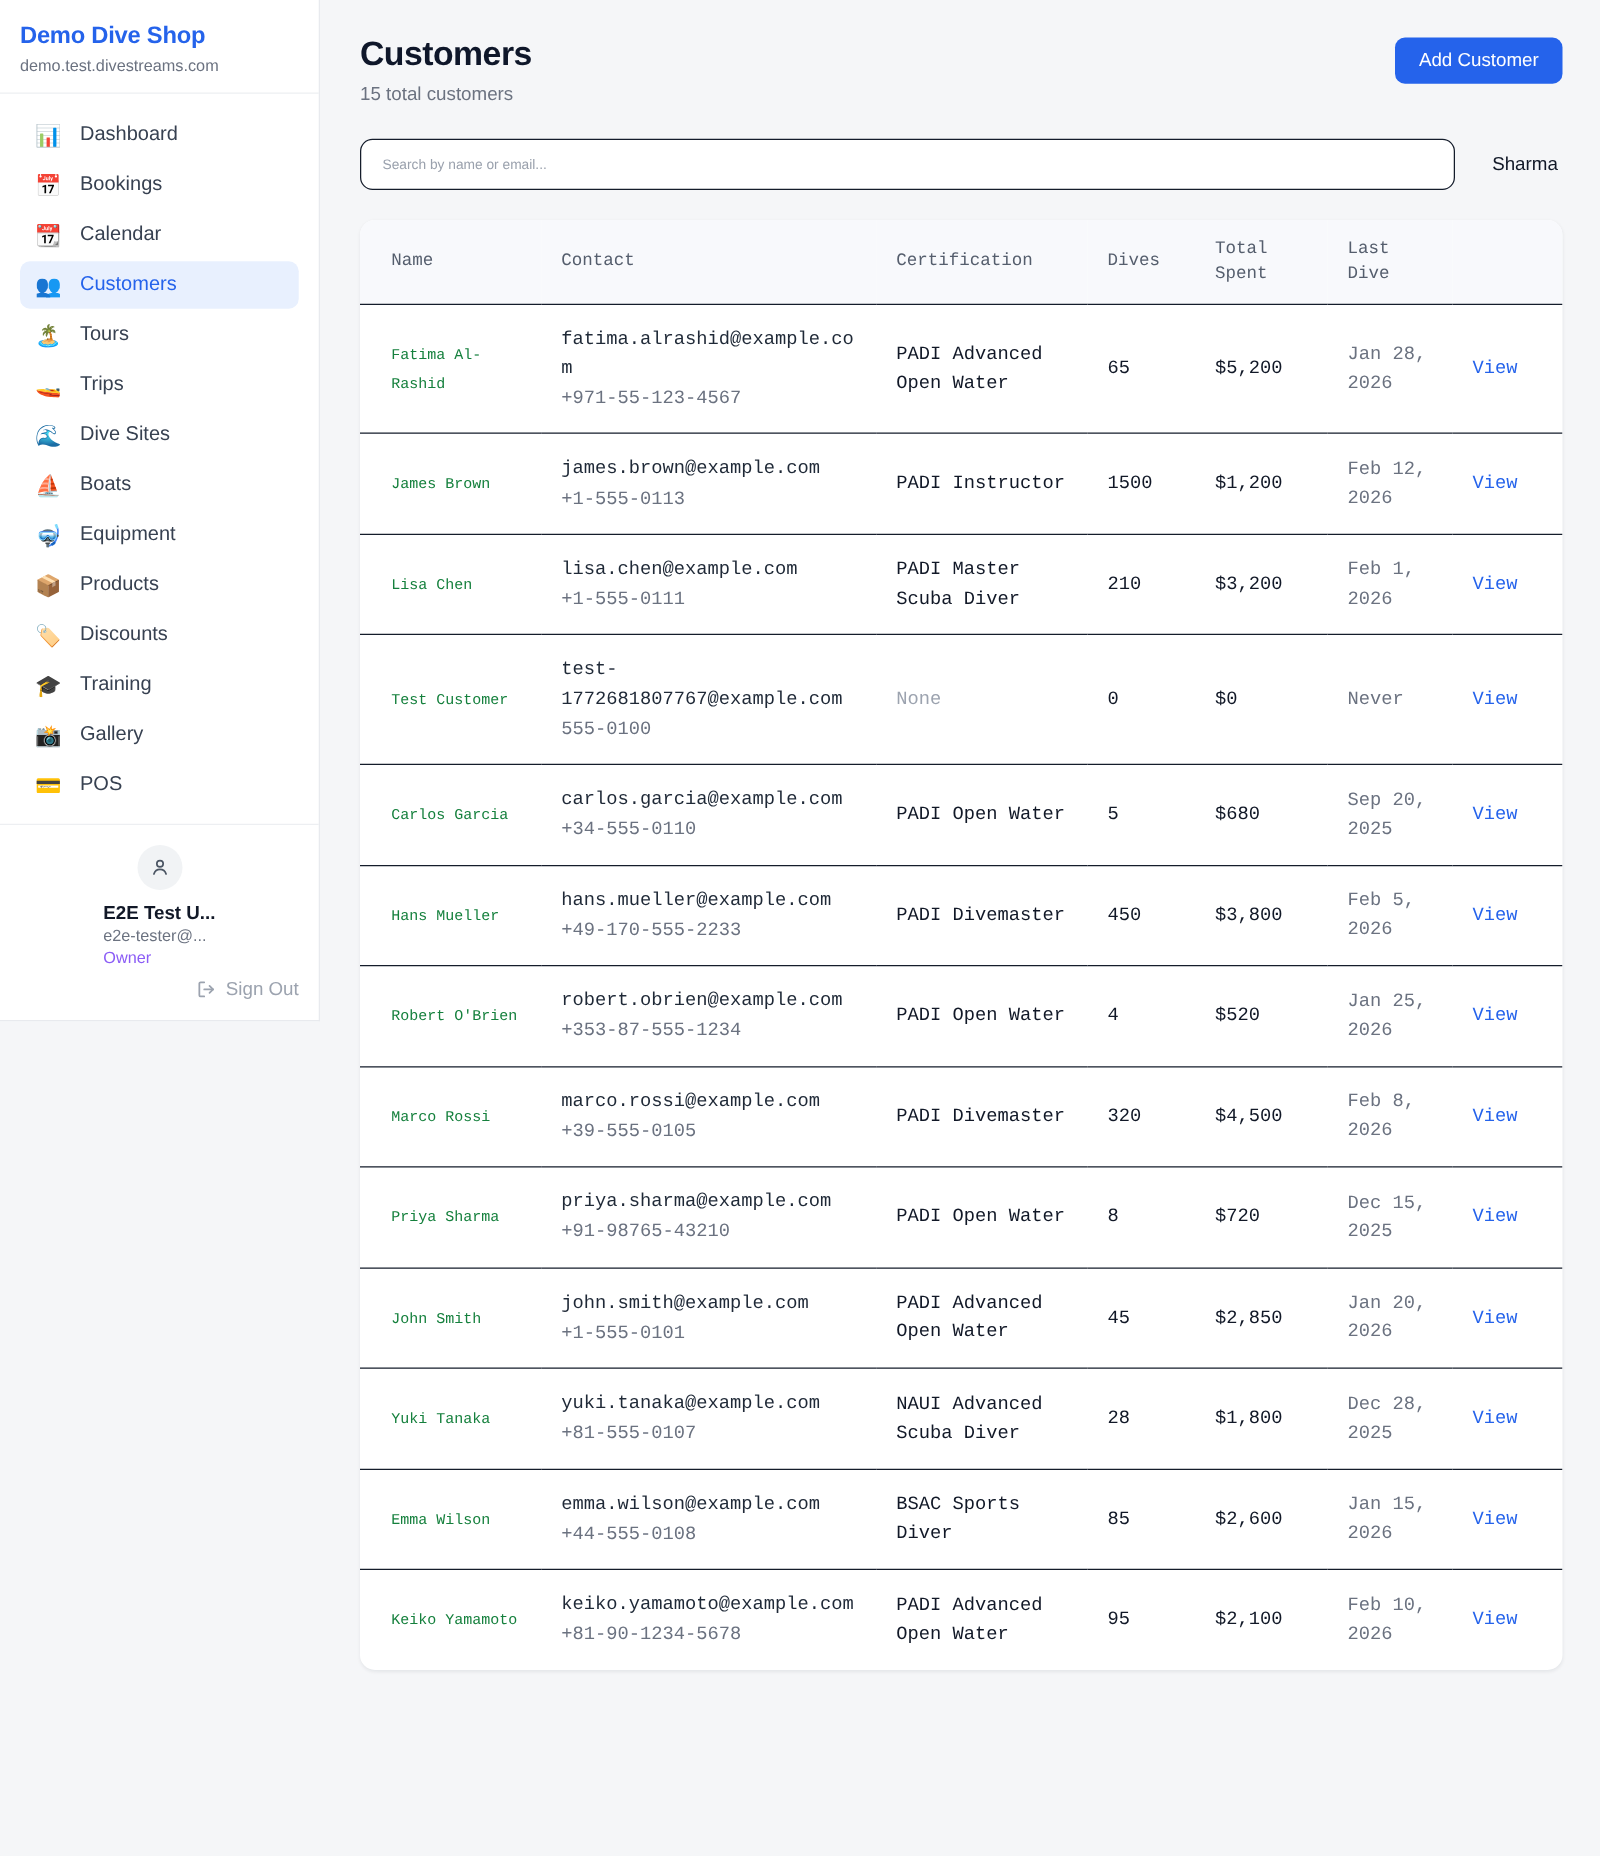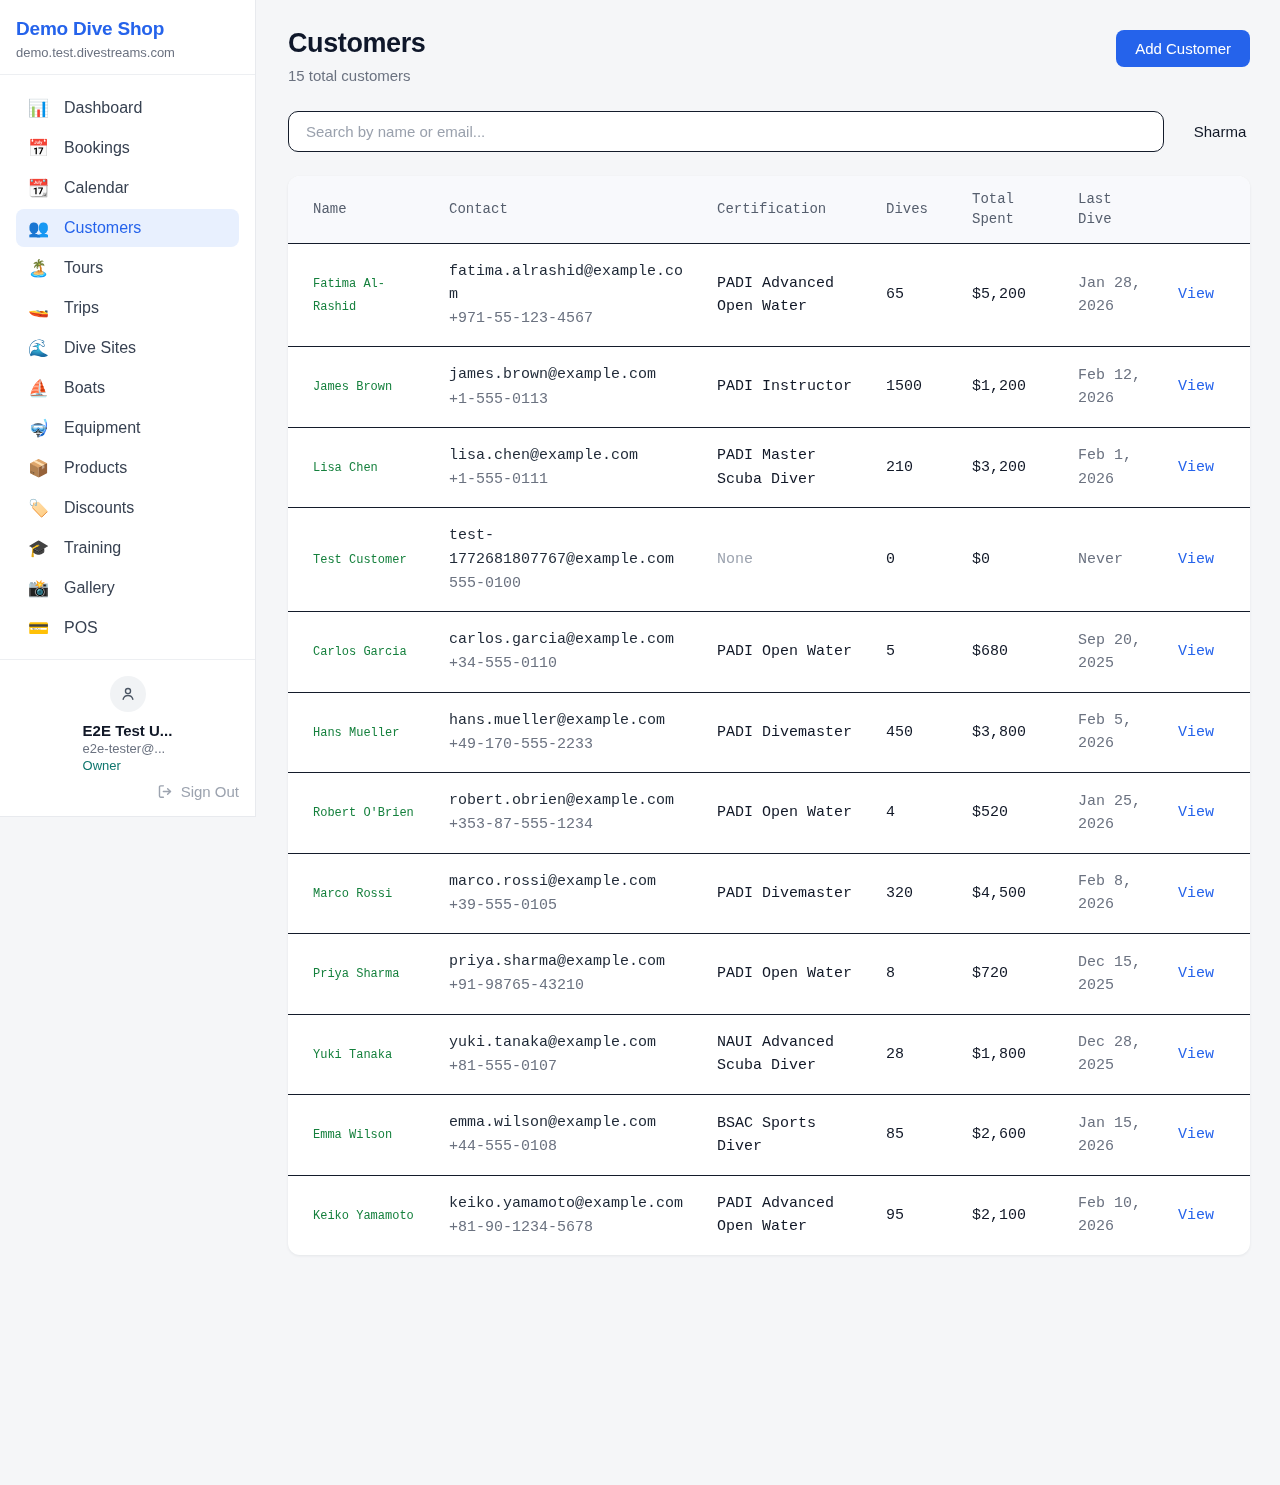--- a/index.html
+++ b/index.html
@@ -36,41 +36,41 @@
     padding: 16px 16px; display: flex; align-items: center; gap: 10px; flex-direction: column;
   }
   .avatar {
     width: 36px; height: 36px; border-radius: 50%;
     background: #f1f3f5; display: flex; align-items: center; justify-content: center;
     flex: 0 0 36px;
   }
   .u-meta { min-width: 0; }
   .u-name { font-size: 15px; font-weight: bold; color: #111827; white-space: nowrap; }
   .u-email { font-size: 13px; color: #6b7280; margin-top: 2px; white-space: nowrap; }
-  .u-role { font-size: 13px; color: #0f766e; margin-top: 2px; }
+  .u-role { font-size: 13px; color: #8b5cf6; margin-top: 2px; }
   .signout {
     margin-left: auto; display: flex; align-items: center; gap: 7px;
     color: #9ca3af; font-size: 15px; cursor: pointer; text-decoration: none; white-space: nowrap;
   }
 
   
   .main { margin-left: 288px; width: 962px; padding-top: 28px; }
   .page-head { display: flex; justify-content: space-between; align-items: flex-start; }
   .page-title { font-size: 27px; font-weight: bold; color: #0f172a; letter-spacing: -0.4px; }
   .page-sub { color: #6b7280; font-size: 15px; margin-top: 8px; }
   .btn-primary {
     background: #2563eb; color: #ffffff; border: none; border-radius: 8px;
     padding: 10px 19px; font-size: 15px; font-weight: 500; cursor: pointer;
     font-family: inherit; margin-top: 2px;
   }
 
   .search-row { margin-top: 27px; display: flex; align-items: center; gap: 26px; }
   .search-input {
     flex: 1; height: 41px; border: 1px solid #141c2b; border-radius: 10px;
-    padding: 0 17px; font-size: 15px; color: #111827; background: #ffffff;
+    padding: 0 17px; font-size: 11px; color: #111827; background: #ffffff;
     font-family: inherit; outline: none;
   }
   .search-input::placeholder { color: #9aa1ad; }
   .search-btn {
     background: none; border: none; font-family: inherit;
     font-size: 15px; color: #111827; font-weight: 500; cursor: pointer; padding: 6px 2px;
     min-width: 60px; text-align: center;
   }
 
   
@@ -331,20 +331,32 @@
               <div class="email">priya.sharma@example.com</div>
               <div class="phone">+91-98765-43210</div>
             </td>
           <td>PADI Open Water</td>
           <td>8</td>
           <td>$720</td>
           <td class="ld">Dec 15, 2025</td>
           <td><a class="view-link">View</a></td>
         </tr>
         <tr>
+          <td><a class="name-link">John Smith</a></td>
+          <td>
+              <div class="email">john.smith@example.com</div>
+              <div class="phone">+1-555-0101</div>
+            </td>
+          <td>PADI Advanced Open Water</td>
+          <td>45</td>
+          <td>$2,850</td>
+          <td class="ld">Jan 20, 2026</td>
+          <td><a class="view-link">View</a></td>
+        </tr>
+        <tr>
           <td><a class="name-link">Yuki Tanaka</a></td>
           <td>
               <div class="email">yuki.tanaka@example.com</div>
               <div class="phone">+81-555-0107</div>
             </td>
           <td>NAUI Advanced Scuba Diver</td>
           <td>28</td>
           <td>$1,800</td>
           <td class="ld">Dec 28, 2025</td>
           <td><a class="view-link">View</a></td>

